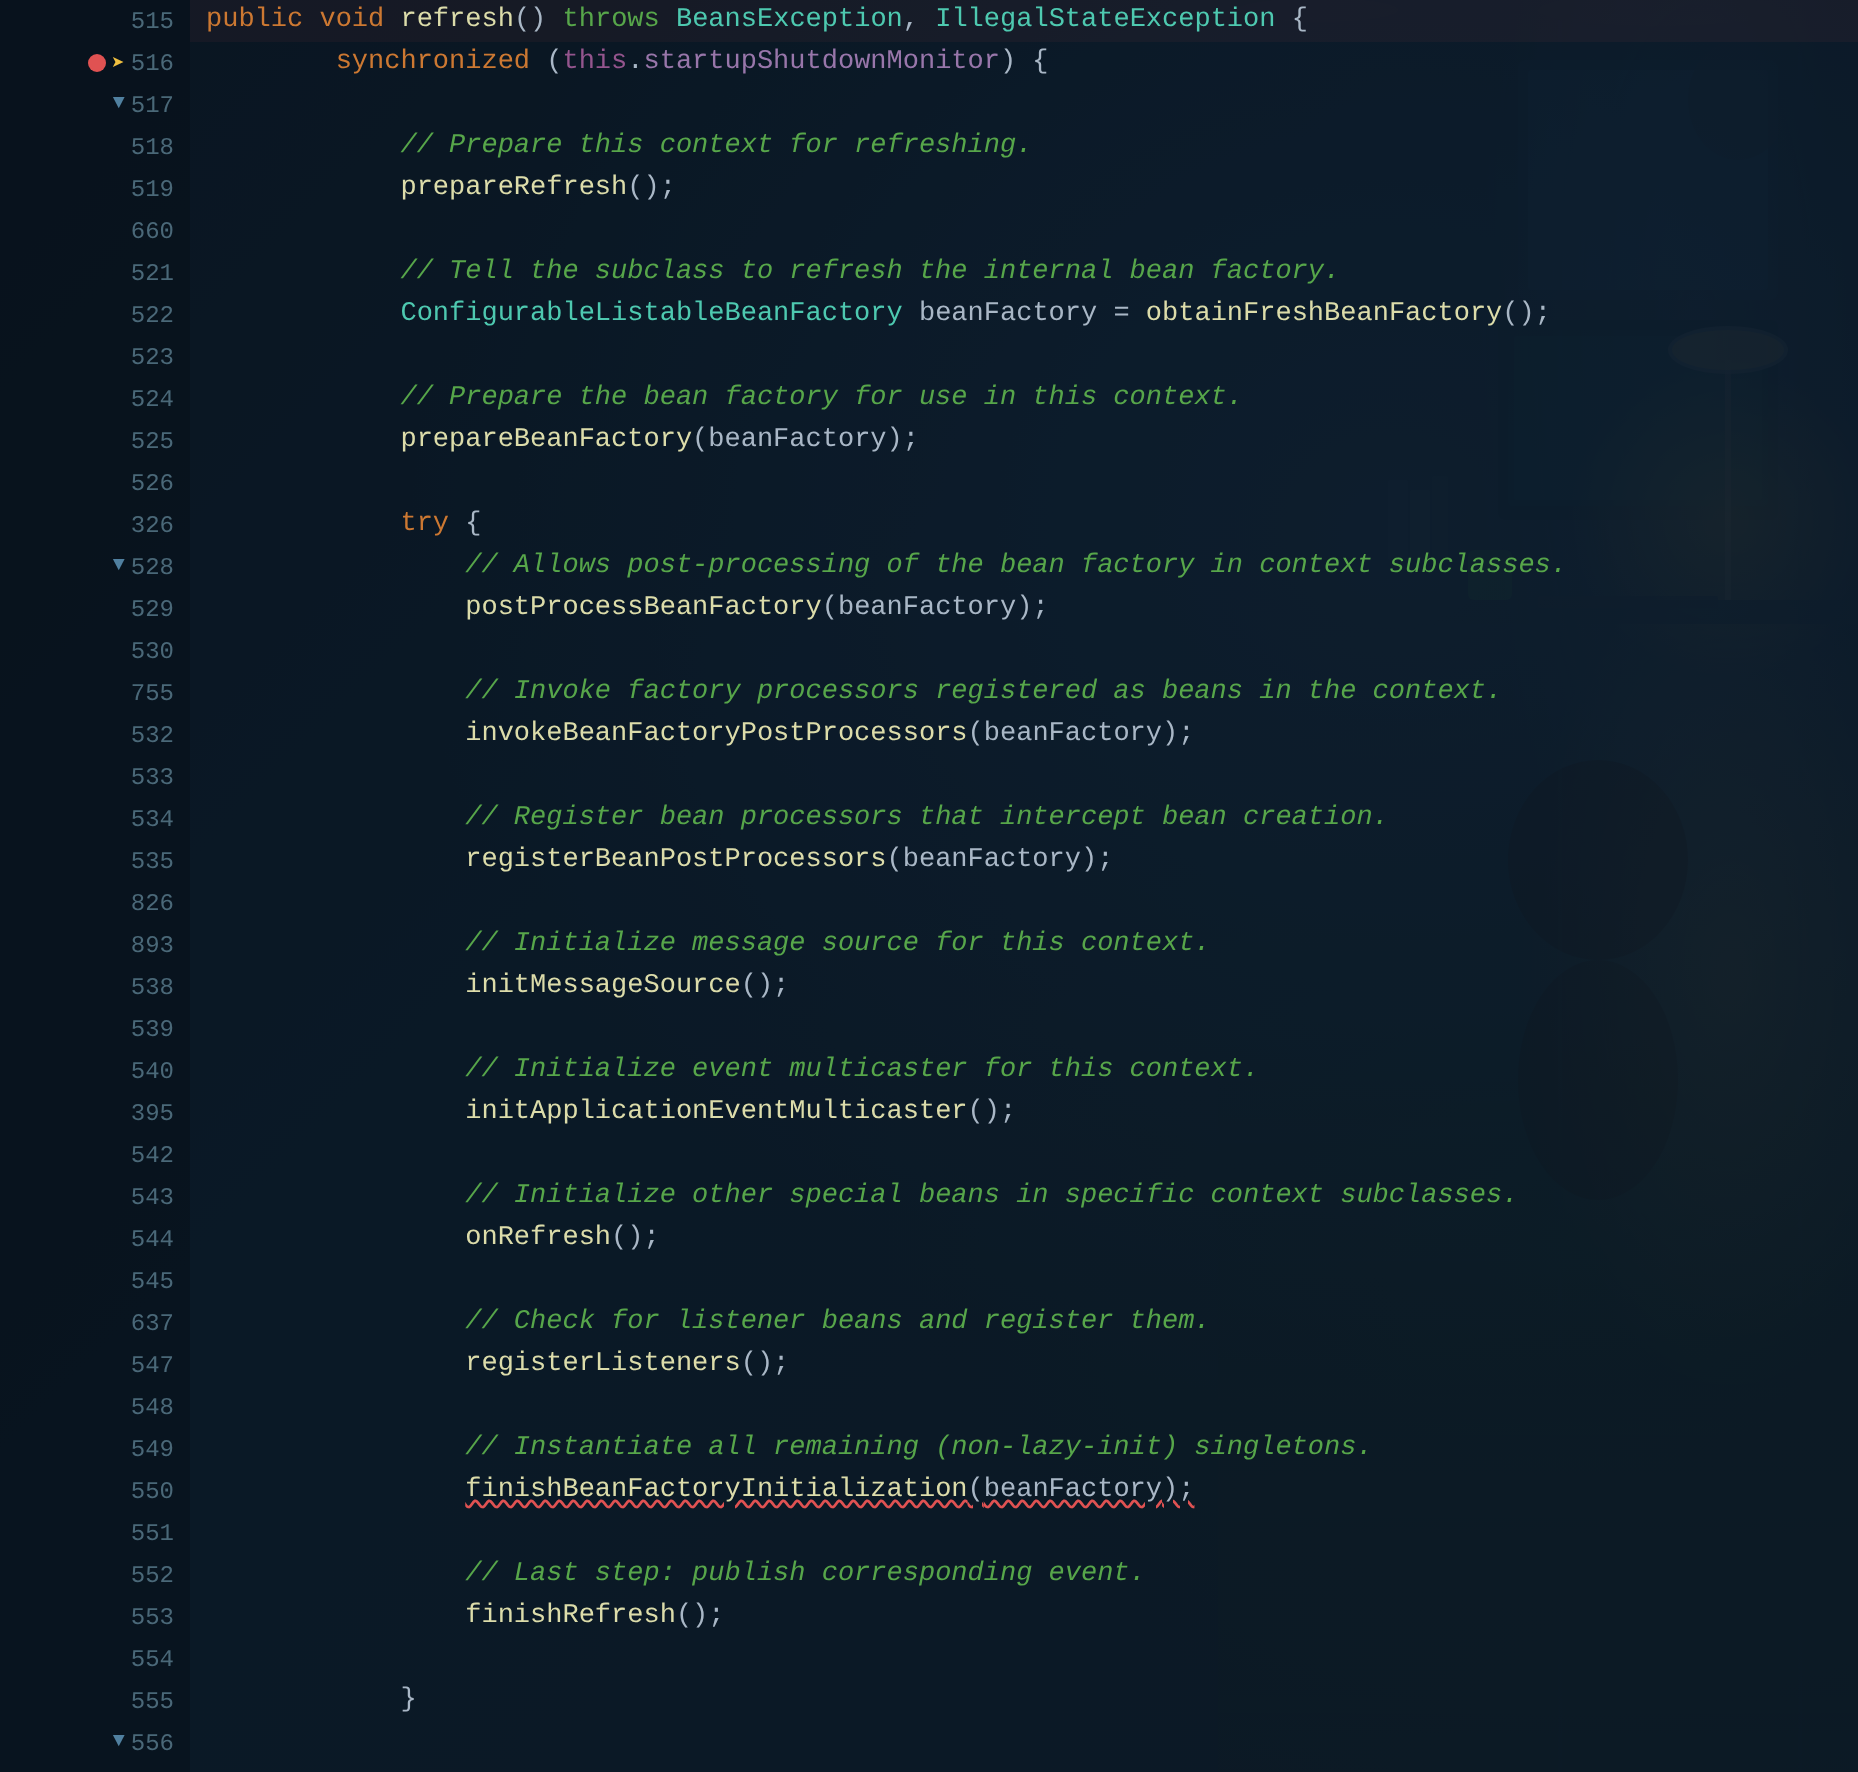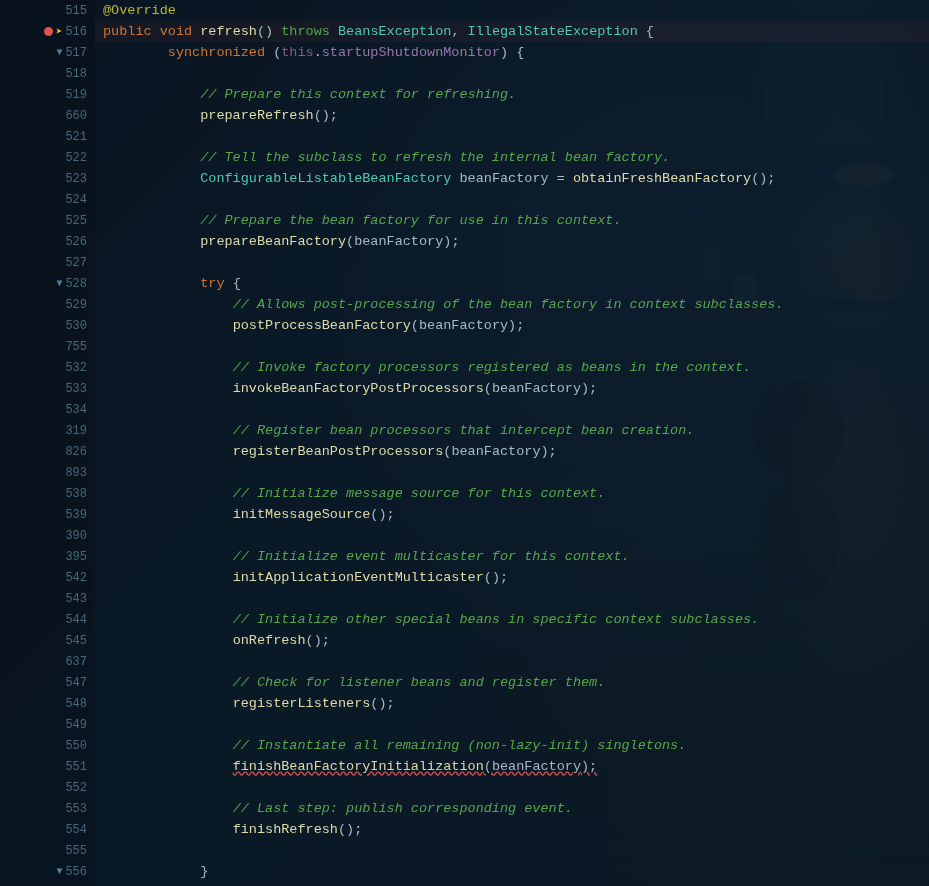--- a/index.html
+++ b/index.html
@@ -182,21 +182,21 @@
         <div class="line" style="height: 21px; min-height: 21px; display: flex; align-items: center; justify-content: flex-end; padding-right: 8px; gap: 3px; font-family: &quot;Courier New&quot;, monospace; font-size: 12px; color: rgb(74, 104, 120); width: 95px; user-select: none;">
           <span>524</span>
         </div>
         <div class="line" style="height: 21px; min-height: 21px; display: flex; align-items: center; justify-content: flex-end; padding-right: 8px; gap: 3px; font-family: &quot;Courier New&quot;, monospace; font-size: 12px; color: rgb(74, 104, 120); width: 95px; user-select: none;">
           <span>525</span>
         </div>
         <div class="line" style="height: 21px; min-height: 21px; display: flex; align-items: center; justify-content: flex-end; padding-right: 8px; gap: 3px; font-family: &quot;Courier New&quot;, monospace; font-size: 12px; color: rgb(74, 104, 120); width: 95px; user-select: none;">
           <span>526</span>
         </div>
         <div class="line" style="height: 21px; min-height: 21px; display: flex; align-items: center; justify-content: flex-end; padding-right: 8px; gap: 3px; font-family: &quot;Courier New&quot;, monospace; font-size: 12px; color: rgb(74, 104, 120); width: 95px; user-select: none;">
-          <span>527</span>
+          <span>326</span>
         </div>
         <div class="line" style="height: 21px; min-height: 21px; display: flex; align-items: center; justify-content: flex-end; padding-right: 8px; gap: 3px; font-family: &quot;Courier New&quot;, monospace; font-size: 12px; color: rgb(74, 104, 120); width: 95px; user-select: none;">
           <span style="color: rgb(80, 128, 160); font-size: 10px; flex-shrink: 0;">▼</span>
           <span>528</span>
         </div>
         <div class="line" style="height: 21px; min-height: 21px; display: flex; align-items: center; justify-content: flex-end; padding-right: 8px; gap: 3px; font-family: &quot;Courier New&quot;, monospace; font-size: 12px; color: rgb(74, 104, 120); width: 95px; user-select: none;">
           <span>529</span>
         </div>
         <div class="line" style="height: 21px; min-height: 21px; display: flex; align-items: center; justify-content: flex-end; padding-right: 8px; gap: 3px; font-family: &quot;Courier New&quot;, monospace; font-size: 12px; color: rgb(74, 104, 120); width: 95px; user-select: none;">
           <span>530</span>
@@ -207,36 +207,36 @@
         <div class="line" style="height: 21px; min-height: 21px; display: flex; align-items: center; justify-content: flex-end; padding-right: 8px; gap: 3px; font-family: &quot;Courier New&quot;, monospace; font-size: 12px; color: rgb(74, 104, 120); width: 95px; user-select: none;">
           <span>532</span>
         </div>
         <div class="line" style="height: 21px; min-height: 21px; display: flex; align-items: center; justify-content: flex-end; padding-right: 8px; gap: 3px; font-family: &quot;Courier New&quot;, monospace; font-size: 12px; color: rgb(74, 104, 120); width: 95px; user-select: none;">
           <span>533</span>
         </div>
         <div class="line" style="height: 21px; min-height: 21px; display: flex; align-items: center; justify-content: flex-end; padding-right: 8px; gap: 3px; font-family: &quot;Courier New&quot;, monospace; font-size: 12px; color: rgb(74, 104, 120); width: 95px; user-select: none;">
           <span>534</span>
         </div>
         <div class="line" style="height: 21px; min-height: 21px; display: flex; align-items: center; justify-content: flex-end; padding-right: 8px; gap: 3px; font-family: &quot;Courier New&quot;, monospace; font-size: 12px; color: rgb(74, 104, 120); width: 95px; user-select: none;">
-          <span>319</span>
+          <span>535</span>
         </div>
         <div class="line" style="height: 21px; min-height: 21px; display: flex; align-items: center; justify-content: flex-end; padding-right: 8px; gap: 3px; font-family: &quot;Courier New&quot;, monospace; font-size: 12px; color: rgb(74, 104, 120); width: 95px; user-select: none;">
           <span>826</span>
         </div>
         <div class="line" style="height: 21px; min-height: 21px; display: flex; align-items: center; justify-content: flex-end; padding-right: 8px; gap: 3px; font-family: &quot;Courier New&quot;, monospace; font-size: 12px; color: rgb(74, 104, 120); width: 95px; user-select: none;">
           <span>893</span>
         </div>
         <div class="line" style="height: 21px; min-height: 21px; display: flex; align-items: center; justify-content: flex-end; padding-right: 8px; gap: 3px; font-family: &quot;Courier New&quot;, monospace; font-size: 12px; color: rgb(74, 104, 120); width: 95px; user-select: none;">
           <span>538</span>
         </div>
         <div class="line" style="height: 21px; min-height: 21px; display: flex; align-items: center; justify-content: flex-end; padding-right: 8px; gap: 3px; font-family: &quot;Courier New&quot;, monospace; font-size: 12px; color: rgb(74, 104, 120); width: 95px; user-select: none;">
           <span>539</span>
         </div>
         <div class="line" style="height: 21px; min-height: 21px; display: flex; align-items: center; justify-content: flex-end; padding-right: 8px; gap: 3px; font-family: &quot;Courier New&quot;, monospace; font-size: 12px; color: rgb(74, 104, 120); width: 95px; user-select: none;">
-          <span>390</span>
+          <span>540</span>
         </div>
         <div class="line" style="height: 21px; min-height: 21px; display: flex; align-items: center; justify-content: flex-end; padding-right: 8px; gap: 3px; font-family: &quot;Courier New&quot;, monospace; font-size: 12px; color: rgb(74, 104, 120); width: 95px; user-select: none;">
           <span>395</span>
         </div>
         <div class="line" style="height: 21px; min-height: 21px; display: flex; align-items: center; justify-content: flex-end; padding-right: 8px; gap: 3px; font-family: &quot;Courier New&quot;, monospace; font-size: 12px; color: rgb(74, 104, 120); width: 95px; user-select: none;">
           <span>542</span>
         </div>
         <div class="line" style="height: 21px; min-height: 21px; display: flex; align-items: center; justify-content: flex-end; padding-right: 8px; gap: 3px; font-family: &quot;Courier New&quot;, monospace; font-size: 12px; color: rgb(74, 104, 120); width: 95px; user-select: none;">
           <span>543</span>
         </div>
@@ -278,21 +278,20 @@
         </div>
         <div class="line" style="height: 21px; min-height: 21px; display: flex; align-items: center; justify-content: flex-end; padding-right: 8px; gap: 3px; font-family: &quot;Courier New&quot;, monospace; font-size: 12px; color: rgb(74, 104, 120); width: 95px; user-select: none;">
           <span style="color: rgb(80, 128, 160); font-size: 10px; flex-shrink: 0;">▼</span>
           <span>556</span>
         </div>
         <div class="line" style="height: 21px; min-height: 21px; display: flex; align-items: center; justify-content: flex-end; padding-right: 8px; gap: 3px; font-family: &quot;Courier New&quot;, monospace; font-size: 12px; color: rgb(74, 104, 120); width: 95px; user-select: none;">
           <span>557</span>
         </div>
       </div>
     <div class="code-col" id="code-col">
-        <div class="code-line" style="height: 21px; min-height: 21px; padding-left: 8px; display: flex; align-items: center; white-space: pre; font-family: &quot;Courier New&quot;, Courier, monospace; font-size: 13.5px; line-height: 21px;"><span style="color: rgb(187, 181, 41);">@Override</span></div>
         <div class="code-line" style="height: 21px; min-height: 21px; padding-left: 8px; display: flex; align-items: center; white-space: pre; font-family: &quot;Courier New&quot;, Courier, monospace; font-size: 13.5px; line-height: 21px; background: rgba(224, 82, 82, 0.06);"><span style="color: rgb(204, 120, 50);">public</span><span style="color: rgb(169, 183, 198);"> </span><span style="color: rgb(204, 120, 50);">void</span><span style="color: rgb(169, 183, 198);"> </span><span style="color: rgb(220, 220, 170);">refresh</span><span style="color: rgb(169, 183, 198);">() </span><span style="color: rgb(87, 166, 74);">throws</span><span style="color: rgb(169, 183, 198);"> </span><span style="color: rgb(78, 201, 176);">BeansException</span><span style="color: rgb(169, 183, 198);">, </span><span style="color: rgb(78, 201, 176);">IllegalStateException</span><span style="color: rgb(169, 183, 198);"> {</span></div>
         <div class="code-line" style="height: 21px; min-height: 21px; padding-left: 8px; display: flex; align-items: center; white-space: pre; font-family: &quot;Courier New&quot;, Courier, monospace; font-size: 13.5px; line-height: 21px;"><span style="color: rgb(169, 183, 198);">        </span><span style="color: rgb(204, 120, 50);">synchronized</span><span style="color: rgb(169, 183, 198);"> (</span><span style="color: rgb(148, 85, 141);">this</span><span style="color: rgb(169, 183, 198);">.</span><span style="color: rgb(152, 118, 170);">startupShutdownMonitor</span><span style="color: rgb(169, 183, 198);">) {</span></div>
         <div class="code-line" style="height: 21px; min-height: 21px; padding-left: 8px; display: flex; align-items: center; white-space: pre; font-family: &quot;Courier New&quot;, Courier, monospace; font-size: 13.5px; line-height: 21px;"></div>
         <div class="code-line" style="height: 21px; min-height: 21px; padding-left: 8px; display: flex; align-items: center; white-space: pre; font-family: &quot;Courier New&quot;, Courier, monospace; font-size: 13.5px; line-height: 21px;"><span style="color: rgb(169, 183, 198);">            </span><span style="color: rgb(87, 166, 74); font-style: italic;">// Prepare this context for refreshing.</span></div>
         <div class="code-line" style="height: 21px; min-height: 21px; padding-left: 8px; display: flex; align-items: center; white-space: pre; font-family: &quot;Courier New&quot;, Courier, monospace; font-size: 13.5px; line-height: 21px;"><span style="color: rgb(169, 183, 198);">            </span><span style="color: rgb(220, 220, 170);">prepareRefresh</span><span style="color: rgb(169, 183, 198);">();</span></div>
         <div class="code-line" style="height: 21px; min-height: 21px; padding-left: 8px; display: flex; align-items: center; white-space: pre; font-family: &quot;Courier New&quot;, Courier, monospace; font-size: 13.5px; line-height: 21px;"></div>
         <div class="code-line" style="height: 21px; min-height: 21px; padding-left: 8px; display: flex; align-items: center; white-space: pre; font-family: &quot;Courier New&quot;, Courier, monospace; font-size: 13.5px; line-height: 21px;"><span style="color: rgb(169, 183, 198);">            </span><span style="color: rgb(87, 166, 74); font-style: italic;">// Tell the subclass to refresh the internal bean factory.</span></div>
         <div class="code-line" style="height: 21px; min-height: 21px; padding-left: 8px; display: flex; align-items: center; white-space: pre; font-family: &quot;Courier New&quot;, Courier, monospace; font-size: 13.5px; line-height: 21px;"><span style="color: rgb(169, 183, 198);">            </span><span style="color: rgb(78, 201, 176);">ConfigurableListableBeanFactory</span><span style="color: rgb(169, 183, 198);"> </span><span style="color: rgb(169, 183, 198);">beanFactory</span><span style="color: rgb(169, 183, 198);"> = </span><span style="color: rgb(220, 220, 170);">obtainFreshBeanFactory</span><span style="color: rgb(169, 183, 198);">();</span></div>
         <div class="code-line" style="height: 21px; min-height: 21px; padding-left: 8px; display: flex; align-items: center; white-space: pre; font-family: &quot;Courier New&quot;, Courier, monospace; font-size: 13.5px; line-height: 21px;"></div>
         <div class="code-line" style="height: 21px; min-height: 21px; padding-left: 8px; display: flex; align-items: center; white-space: pre; font-family: &quot;Courier New&quot;, Courier, monospace; font-size: 13.5px; line-height: 21px;"><span style="color: rgb(169, 183, 198);">            </span><span style="color: rgb(87, 166, 74); font-style: italic;">// Prepare the bean factory for use in this context.</span></div>

